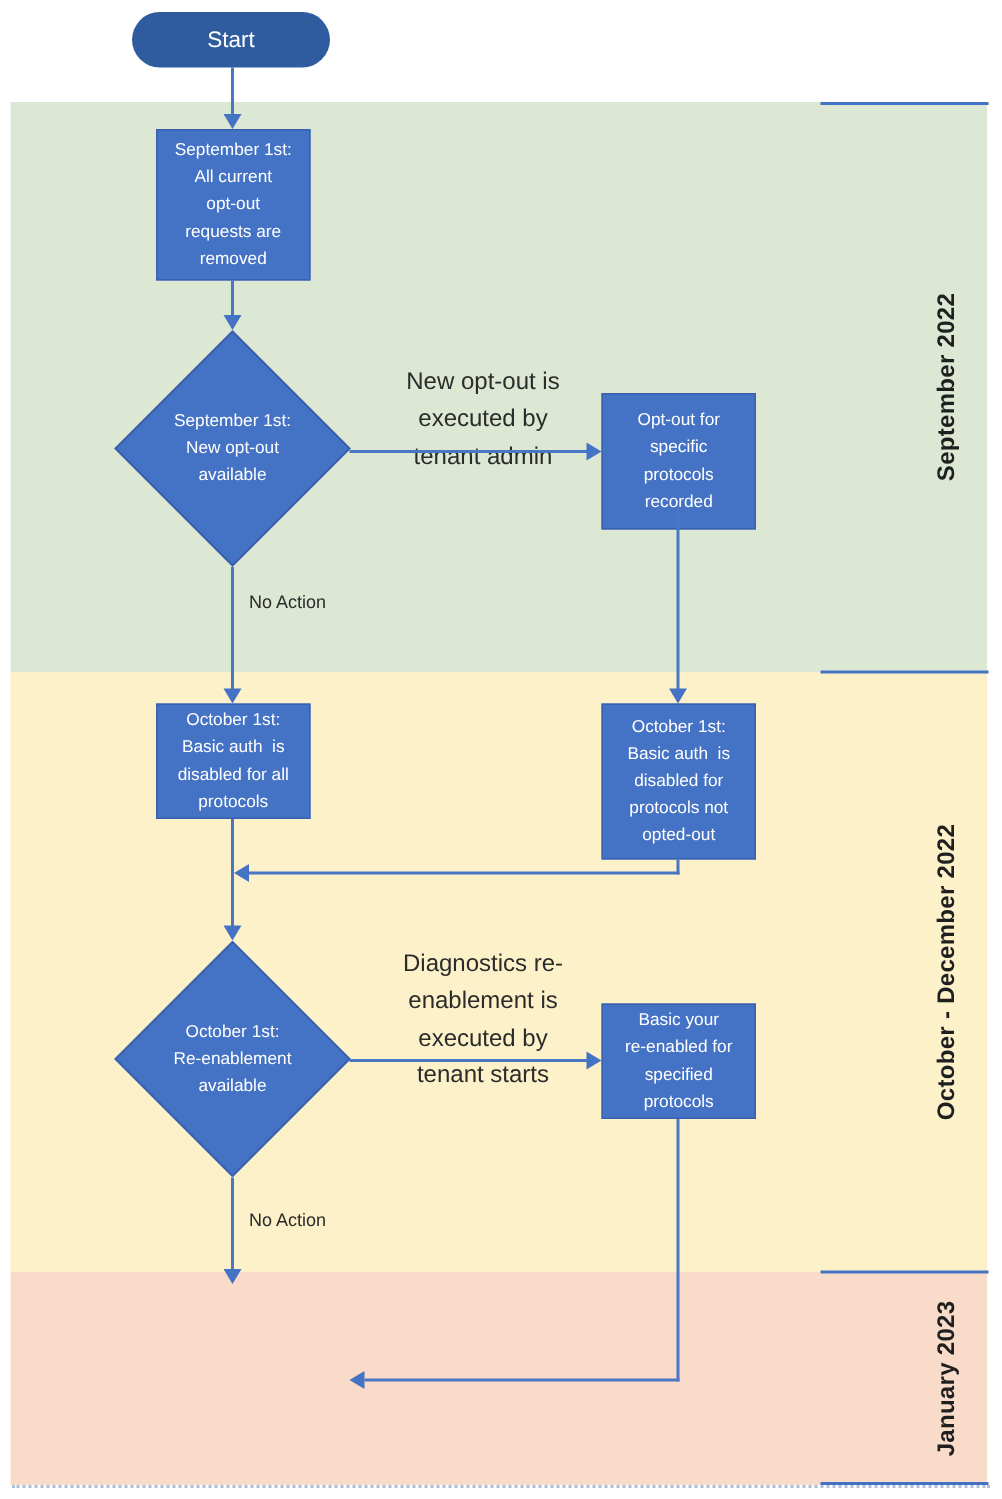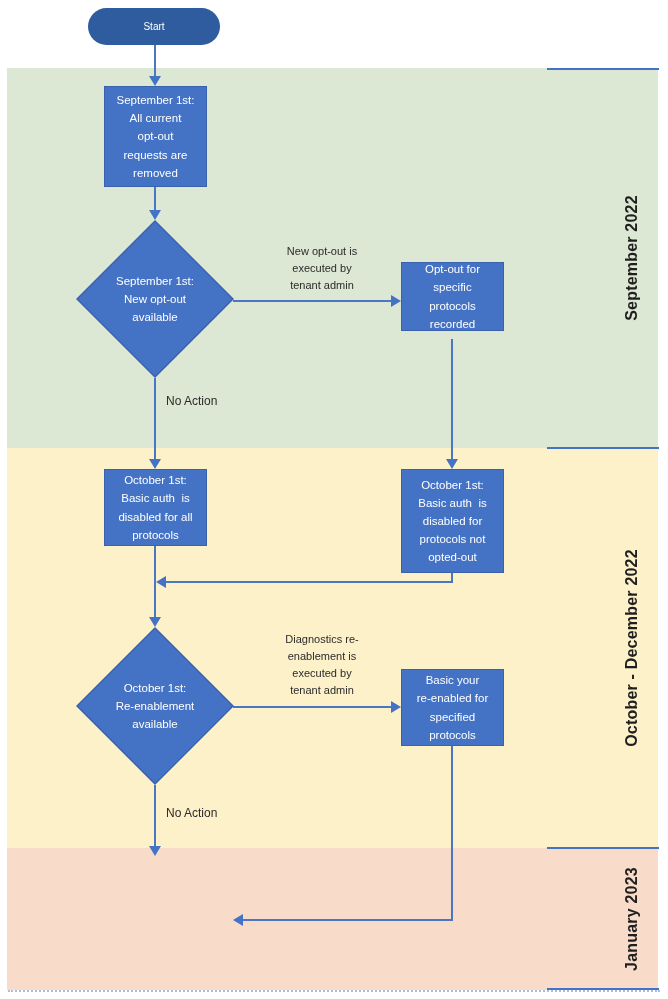--- a/index.html
+++ b/index.html
@@ -15,37 +15,37 @@
   .tick{position:absolute;left:547px;width:112px;height:0;border-top:2px solid #4472c4;}
 
   .node{
     position:absolute;background:#4472c4;border:1px solid #3a61ad;box-sizing:border-box;
     color:#ffffff;display:flex;align-items:center;justify-content:center;
     text-align:center;font-size:11.5px;line-height:1.58;white-space:pre-wrap;
   }
   .start{
     position:absolute;left:88px;top:8px;width:132px;height:37px;border-radius:19px;
     background:#2e5c9e;color:#ffffff;display:flex;align-items:center;justify-content:center;
-    font-size:10px;
+    font-size:15px;
   }
   .diamond{position:absolute;width:158px;height:158px;}
   .diamond .shape{position:absolute;inset:0;background:#3a61ad;
     clip-path:polygon(50% 0,100% 50%,50% 100%,0 50%);}
   .diamond .inner{position:absolute;inset:2px;background:#4472c4;
     clip-path:polygon(50% 0,100% 50%,50% 100%,0 50%);}
   .diamond .txt{position:absolute;inset:0;display:flex;align-items:center;justify-content:center;
     text-align:center;color:#ffffff;font-size:11.5px;line-height:1.58;white-space:pre-wrap;}
 
   .line{position:absolute;background:#4a77c4;}
   .arrow{position:absolute;width:0;height:0;}
   .arrow-down{border-left:6px solid transparent;border-right:6px solid transparent;border-top:10px solid #4472c4;}
   .arrow-right{border-top:6px solid transparent;border-bottom:6px solid transparent;border-left:10px solid #4472c4;}
   .arrow-left{border-top:6px solid transparent;border-bottom:6px solid transparent;border-right:10px solid #4472c4;}
 
-  .elabel{position:absolute;color:#2b2b2b;font-size:11px;line-height:1.55;white-space:pre-wrap;}
+  .elabel{position:absolute;color:#2b2b2b;font-size:16px;line-height:1.55;white-space:pre-wrap;}
   .elabel.center{text-align:center;}
   .noaction{font-size:12px;}
 
   .vlabel{
     position:absolute;left:432px;width:400px;height:26px;
     display:flex;align-items:center;justify-content:center;
     transform:rotate(-90deg);
     font-weight:700;font-size:16px;color:#1f1f1f;letter-spacing:0.2px;white-space:nowrap;
   }
   .dotted{position:absolute;left:8px;top:990px;width:652px;height:0;border-top:2px dotted #aebdd8;}
@@ -90,21 +90,21 @@
 available</div>
   </div>
 
   <div class="elabel center" style="left:266px;top:243px;width:112px">New opt-out is
 executed by
 tenant admin</div>
 
   <div class="line" style="left:233px;top:300px;width:159px;height:2px"></div>
   <div class="arrow arrow-right" style="left:391px;top:295px"></div>
 
-  <div class="node" style="left:401px;top:262px;width:103px;height:69px">Opt-out for
+  <div class="node" style="left:401px;top:262px;width:103px;height:91px">Opt-out for
 specific
 protocols
 recorded</div>
 
   <div class="elabel noaction" style="left:166px;top:392px">No Action</div>
 
   <div class="line" style="left:154px;top:378px;width:2px;height:82px"></div>
   <div class="arrow arrow-down" style="left:149px;top:459px"></div>
 
   <div class="line" style="left:451px;top:339px;width:2px;height:121px"></div>
@@ -132,21 +132,21 @@
     <div class="shape"></div>
     <div class="inner"></div>
     <div class="txt">October 1st:
 Re-enablement
 available</div>
   </div>
 
   <div class="elabel center" style="left:266px;top:631px;width:112px">Diagnostics re-
 enablement is
 executed by
-tenant admin</div>
+tenant starts</div>
 
   <div class="line" style="left:233px;top:706px;width:159px;height:2px"></div>
   <div class="arrow arrow-right" style="left:391px;top:701px"></div>
 
   <div class="node" style="left:401px;top:669px;width:103px;height:77px">Basic your
 re-enabled for
 specified
 protocols</div>
 
   <div class="elabel noaction" style="left:166px;top:804px">No Action</div>

